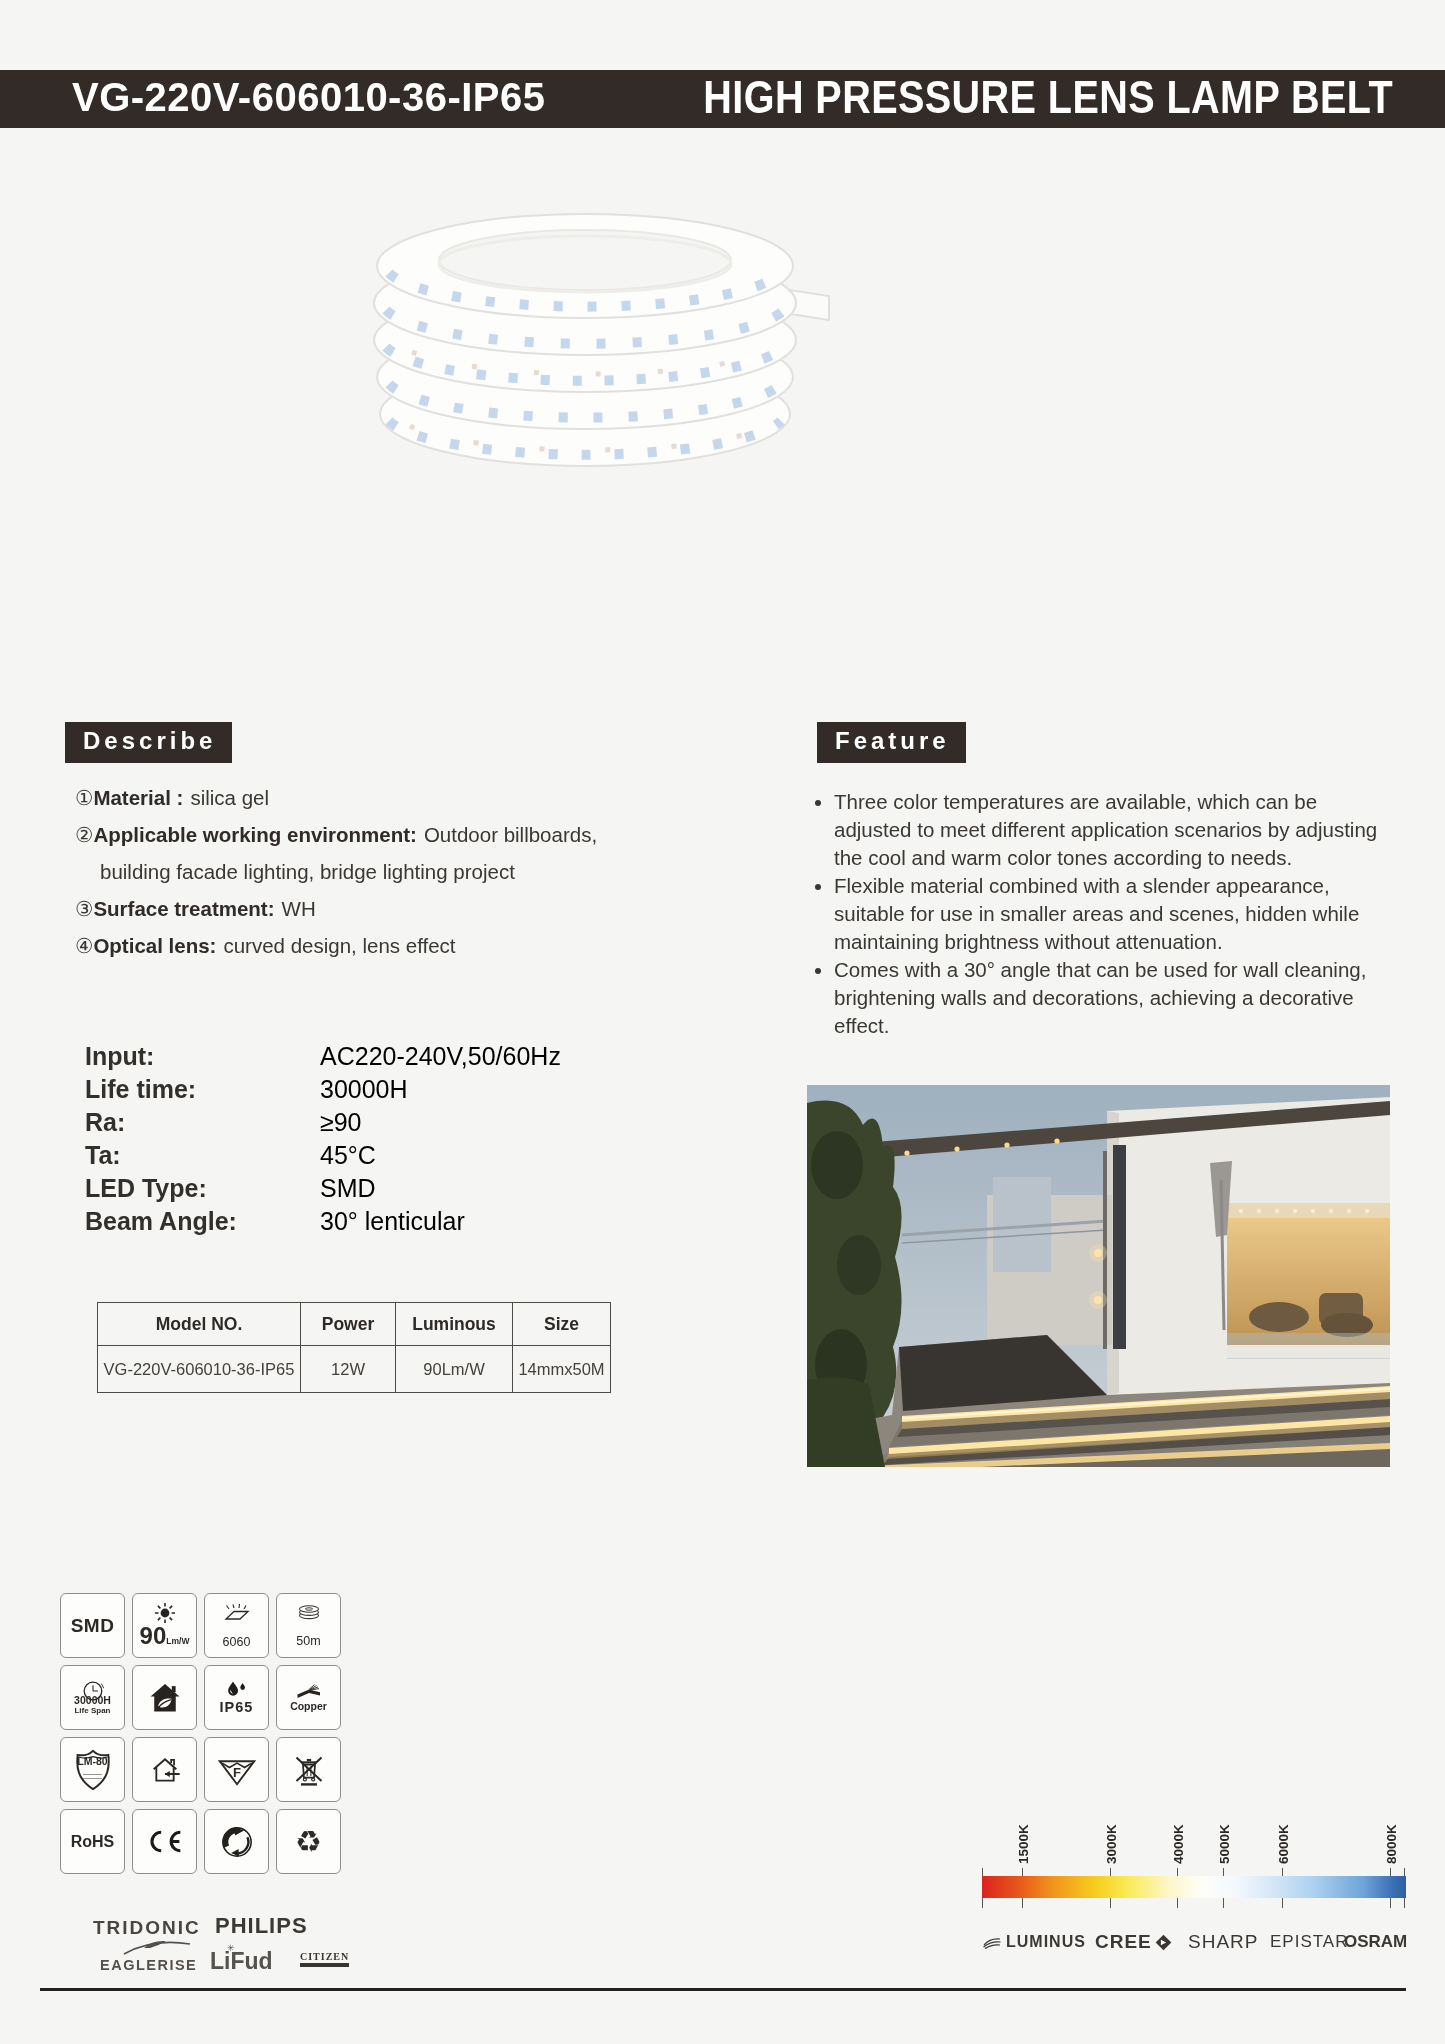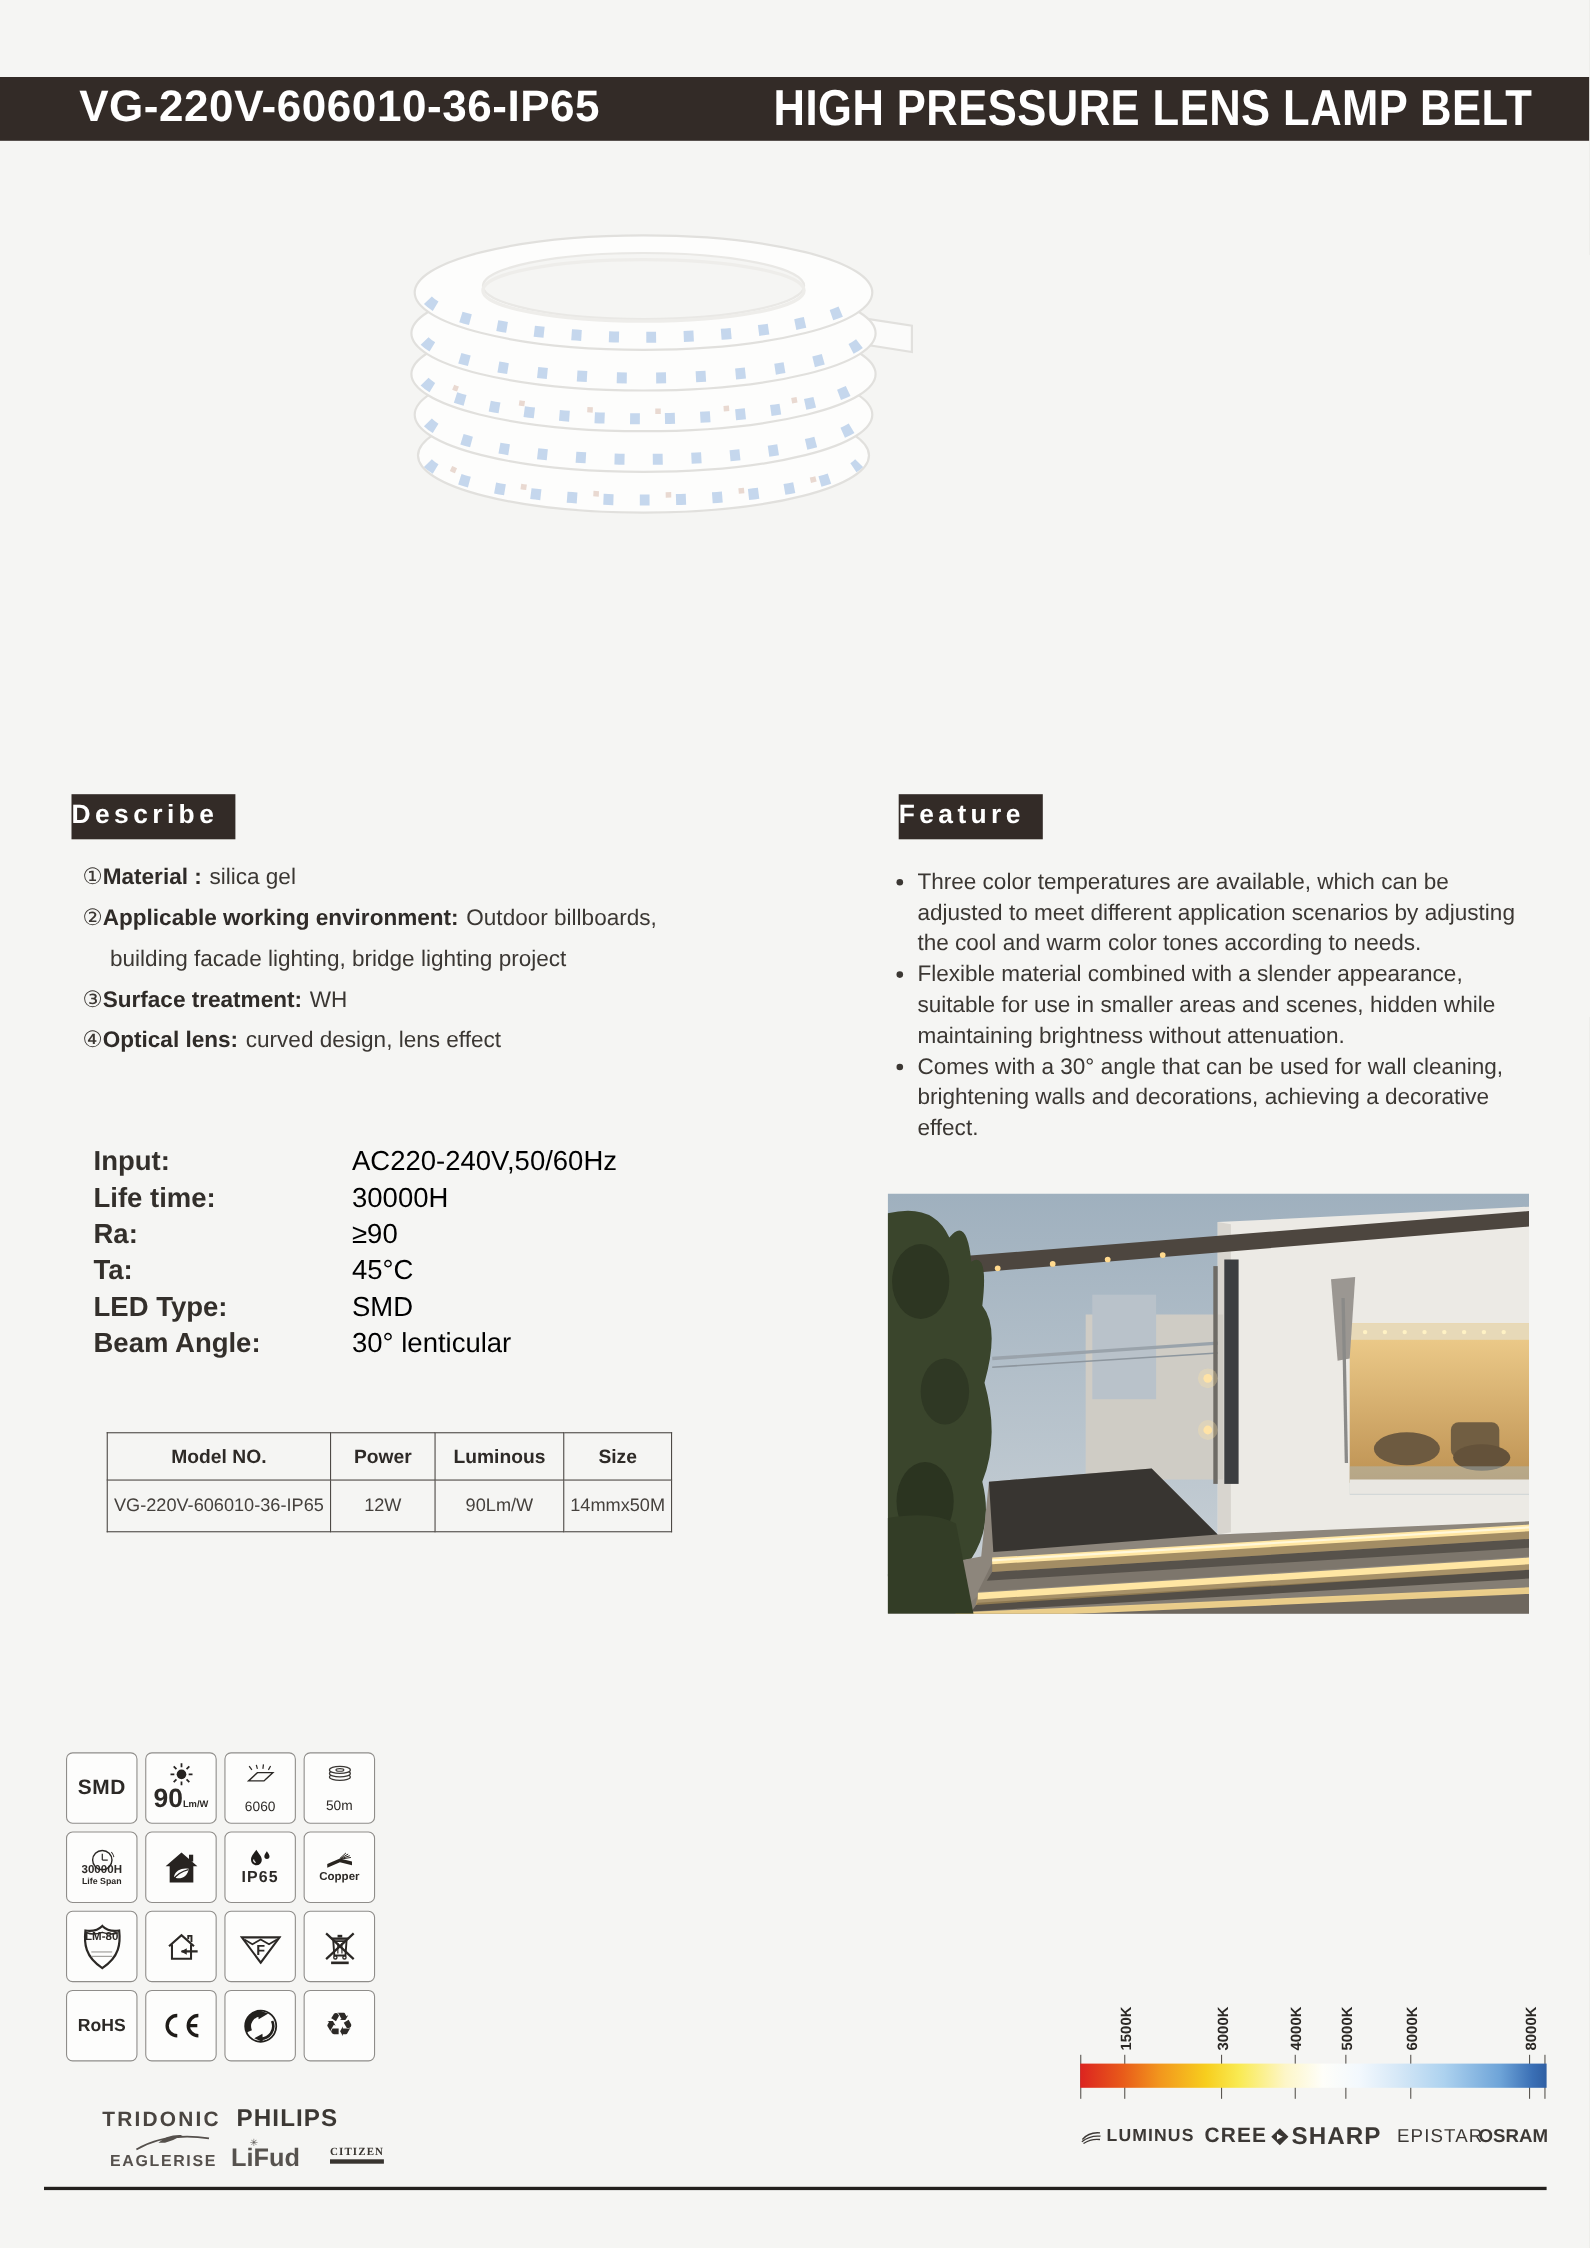--- a/index.html
+++ b/index.html
@@ -9,21 +9,21 @@
   
   .topbar{position:absolute;top:70px;left:0;width:100%;height:58px;background:#332b27;}
   .model{position:absolute;left:72px;top:50%;transform:translateY(-53%);
          font-size:40px;font-weight:700;color:#fff;letter-spacing:0.5px;white-space:nowrap;}
   .ptitle{position:absolute;right:52px;top:50%;transform:translateY(-53%) scaleX(.86);
           transform-origin:right center;font-size:46px;font-weight:800;color:#fff;
           letter-spacing:0.5px;white-space:nowrap;}
 
   
   .sec-head{position:absolute;background:#332b27;color:#fff;font-size:24px;font-weight:700;
-            letter-spacing:4px;padding:5px 16px 7px 0;line-height:1.2;}
+            letter-spacing:4px;padding:5px 16px 7px 18px;line-height:1.2;}
   #describe-head{left:65px;top:722px;}
   #feature-head{left:817px;top:722px;}
 
   
   .describe{position:absolute;left:75px;top:779px;width:552px;font-size:20.5px;line-height:37px;}
   .d-item{margin:0;padding-left:25px;text-indent:-25px;}
   .d-item b{color:#2f2b28;margin-right:7px;}
 
   
   .specs{position:absolute;left:85px;top:1040px;width:520px;font-size:25px;line-height:33px;}
@@ -93,21 +93,21 @@
   .cct-tick{position:absolute;top:56px;height:40px;width:0;border-left:1.6px solid #5a5651;}
   .cct-label{position:absolute;top:52px;transform:rotate(-90deg);transform-origin:0 0;
              font-size:13.5px;font-weight:700;color:#2b2825;white-space:nowrap;}
 
   
   .ledbrands{position:absolute;left:982px;top:1924px;width:424px;height:36px;}
   .ledbrands>div{position:absolute;top:50%;transform:translateY(-50%);display:flex;
                  align-items:center;color:#3c3835;white-space:nowrap;}
   .lb-luminus{left:0;font-size:16px;font-weight:800;letter-spacing:1px;}
   .lb-cree{left:113px;font-size:19px;font-weight:800;letter-spacing:1px;}
-  .lb-sharp{left:192px;font-size:22px;font-weight:700;letter-spacing:1px;}
+  .lb-sharp{left:206px;font-size:19px;font-weight:400;letter-spacing:1px;}
   .lb-epistar{left:288px;font-size:17px;font-weight:400;letter-spacing:1px;}
   .lb-osram{left:362px;font-size:17px;font-weight:800;}
 </style>
 </head>
 <body>
 
 <div class="page">
 
   <div class="topbar">
     <div class="model">VG-220V-606010-36-IP65</div>

